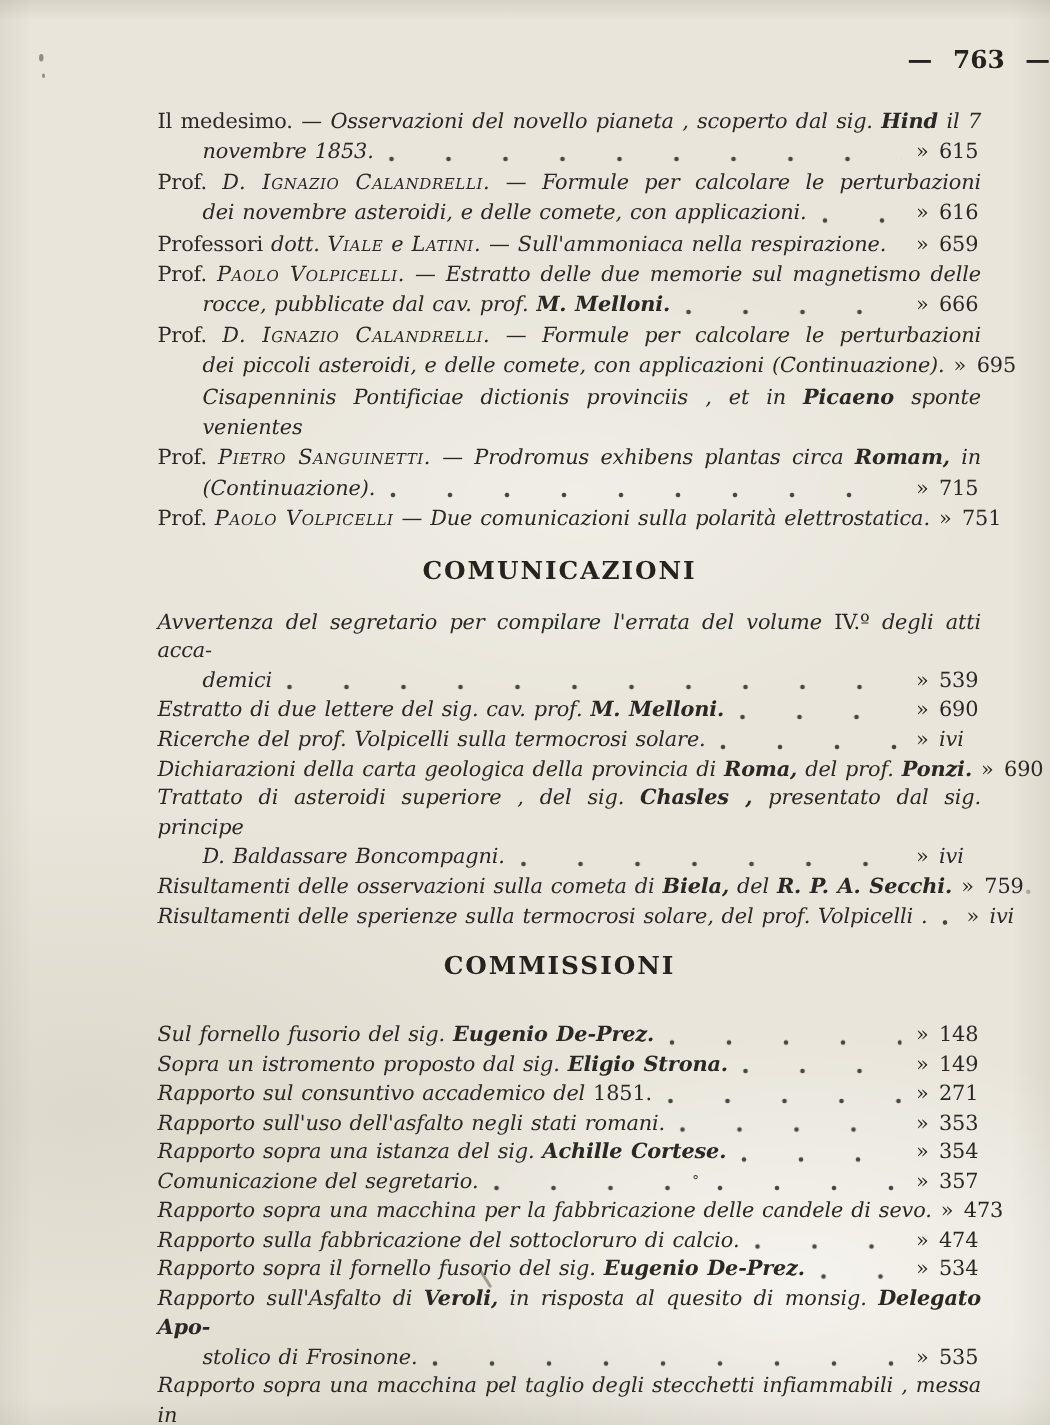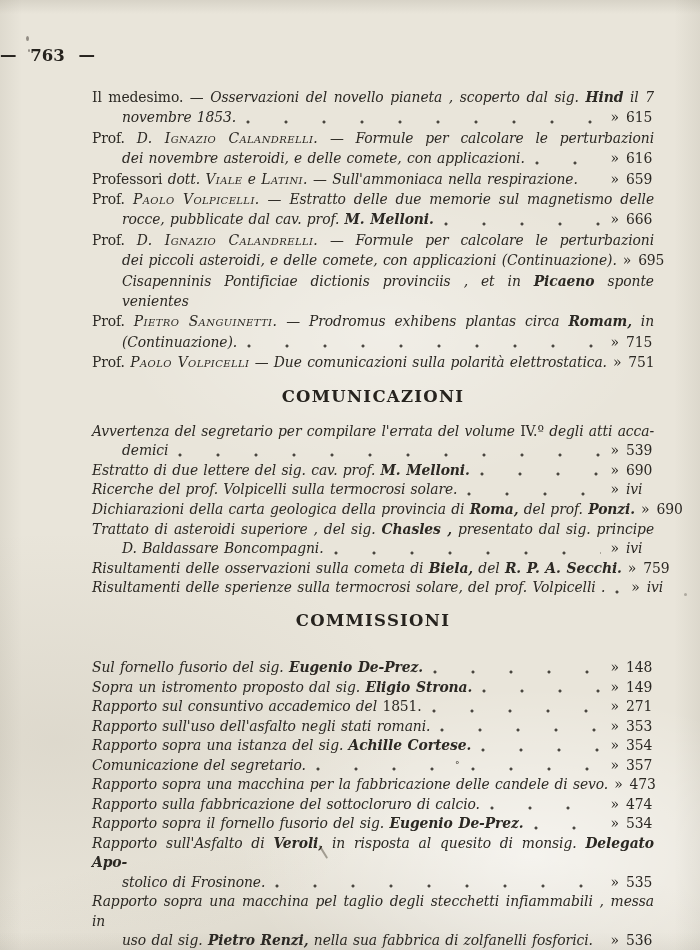--- a/index.html
+++ b/index.html
@@ -15,43 +15,43 @@
       radial-gradient(ellipse 420px 240px at 76% 90%, rgba(255,255,255,.55), rgba(255,255,255,0) 70%),
       radial-gradient(ellipse 380px 220px at 55% 35%, rgba(255,255,255,.35), rgba(255,255,255,0) 70%),
       radial-gradient(ellipse 520px 300px at 8% 78%, rgba(120,110,88,.10), rgba(120,110,88,0) 70%),
       radial-gradient(ellipse 600px 180px at 50% 103%, rgba(110,100,78,.12), rgba(110,100,78,0) 75%),
       linear-gradient(180deg, rgba(90,84,66,.12), rgba(90,84,66,0) 14px),
       linear-gradient(90deg, rgba(90,84,66,.08), rgba(90,84,66,0) 22px),
       linear-gradient(270deg, rgba(90,84,66,.09), rgba(90,84,66,0) 26px),
       linear-gradient(0deg, rgba(90,84,66,.07), rgba(90,84,66,0) 18px);
   }
   .page-number{
-    text-align:left;padding-top:30px;
-    font-size:16.5px;font-weight:600;word-spacing:8px;color:#26231e;margin-top:16px;
+    text-align:right;padding-top:30px;
+    font-size:16.5px;font-weight:600;word-spacing:8px;color:#26231e;
   }
   .content{padding:0 46px 0 92px;}
   .sec-a{margin-top:22px;}
   .heading{
     margin:14px 0 16px 0;text-align:center;
     font-size:16.5px;font-weight:bold;letter-spacing:1.3px;color:#26231e;
   }
   .sec-c .heading{margin:13px 0 28px 0;}
   .line{
     display:flex;align-items:baseline;white-space:pre;
     font-size:13.9px;letter-spacing:-0.1px;word-spacing:1px;min-width:0;
   }
   .sec-a .line{line-height:20.4px;}
   .sec-b .line{line-height:19.6px;}
   .sec-c .line{line-height:19.5px;}
   .line.cont{padding-left:30px;}
   .line.justify{white-space:normal;}
   .line.justify .txt{
     flex:1;text-align:justify;text-align-last:justify;white-space:normal;
   }
-  .txt{white-space:pre;}
+  .txt{white-space:pre;margin-left:13px;}
   .seg-r{font-style:normal;}
   .seg-i{font-style:italic;}
   .seg-b{font-style:italic;font-weight:bold;text-align:center;}
   .seg-br{font-style:normal;font-weight:normal;}
   .seg-sc{font-style:italic;font-variant:small-caps;letter-spacing:.4px;}
   .leader{
     flex:1 1 14px;min-width:6px;height:4px;align-self:flex-end;
     margin:0 8px 4px 10px;
     background-image:radial-gradient(circle at 2px 2px, rgba(45,42,36,.85) 1.25px, rgba(45,42,36,0) 1.8px);
     background-size:38px 4px;background-repeat:repeat-x;

